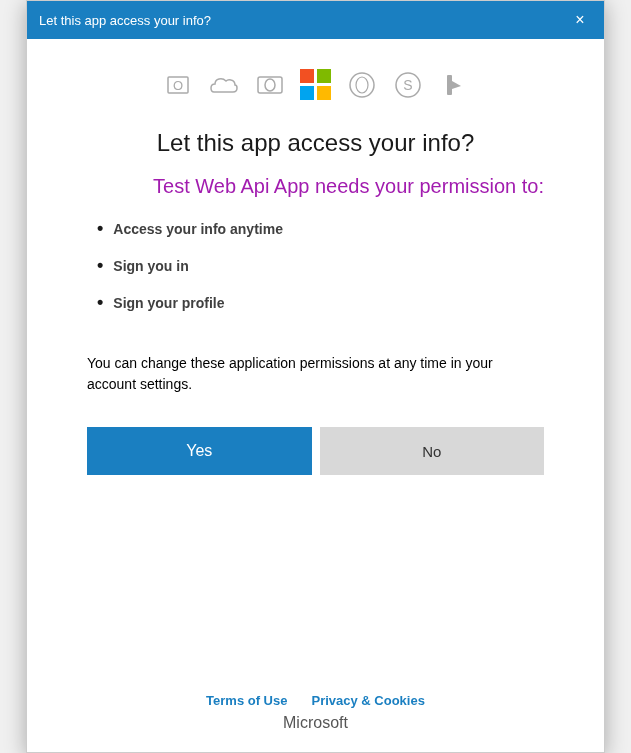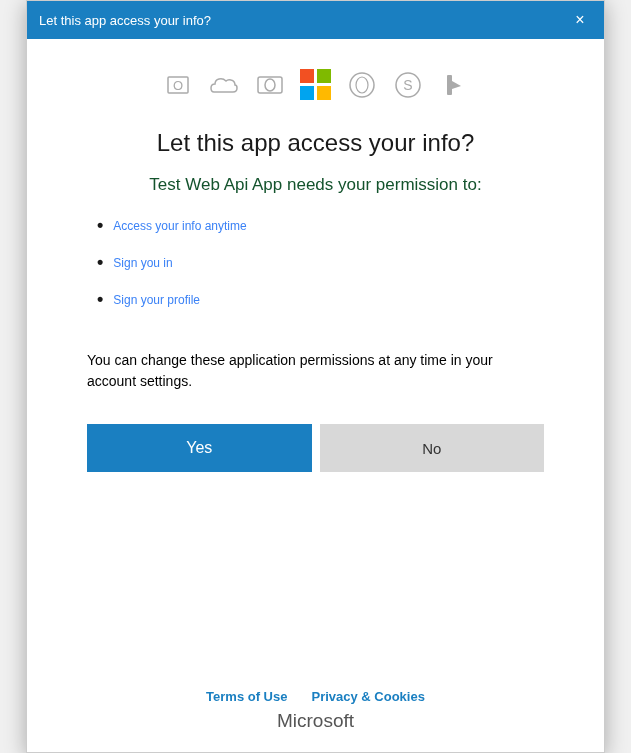--- a/index.html
+++ b/index.html
@@ -84,36 +84,36 @@
     .sq-blue { background: #00a4ef; }
     .sq-yellow { background: #ffb900; }
     .dialog-title {
       font-size: 24px;
       font-weight: 300;
       color: #1a1a1a;
       margin-bottom: 18px;
       text-align: center;
     }
     .subtitle {
-      font-size: 17px;
-      color: #14532d;
+      font-size: 20px;
+      color: #a21caf;
       margin-bottom: 20px;
-      text-align: center;
+      text-align: right;
       width: 100%;
     }
     .permissions-list {
       width: 100%;
       list-style: none;
       margin-bottom: 24px;
       padding-left: 10px;
     }
     .permissions-list li {
-      font-size: 12px;
-      font-weight: 400;
-      color: #3b82f6;
+      font-size: 14px;
+      font-weight: 700;
+      color: #404040;
       margin-bottom: 16px;
       display: flex;
       align-items: center;
       gap: 10px;
     }
     .permissions-list li::before {
       content: '•';
       font-size: 18px;
       color: #1a1a1a;
       font-weight: 700;
@@ -165,21 +165,21 @@
       gap: 24px;
     }
     .footer-link {
       color: #1a7fc1;
       font-size: 13px;
       text-decoration: none;
       cursor: pointer;
       font-weight: bold;
     }
     .footer-brand {
-      font-size: 19px;
+      font-size: 16px;
       color: #555;
     }
   </style>
 </head>
 <body>
 
 <div class="dialog">
 
   <div class="title-bar">
     <span class="title-bar-text">Let this app access your info?</span>

